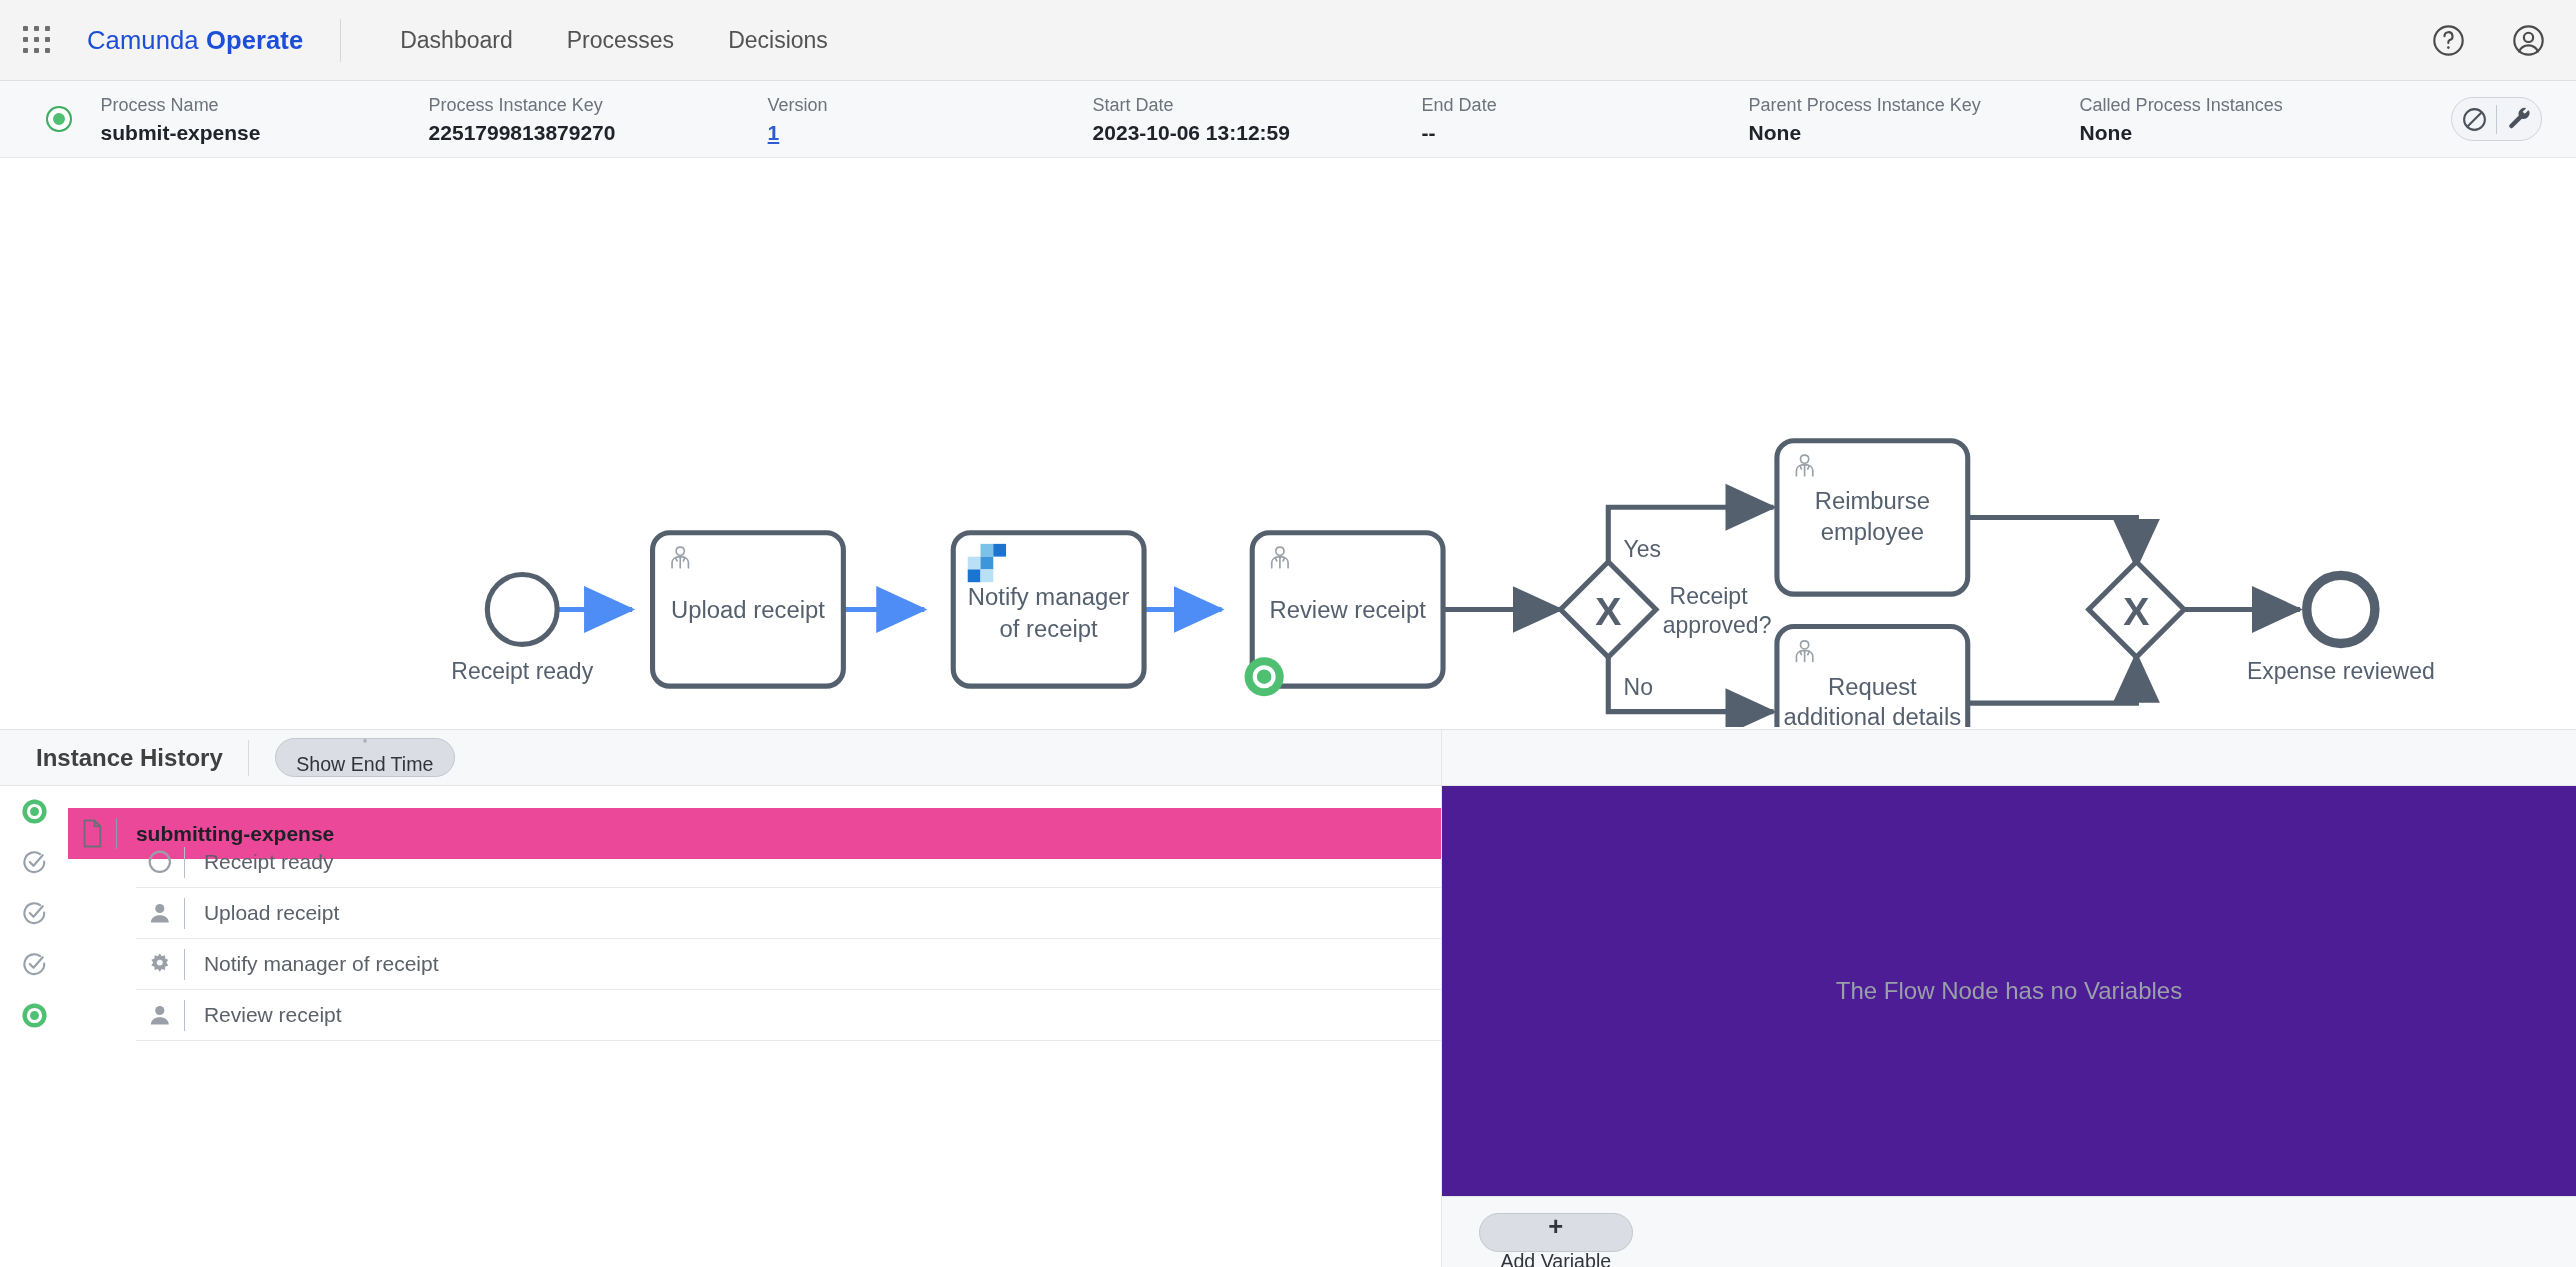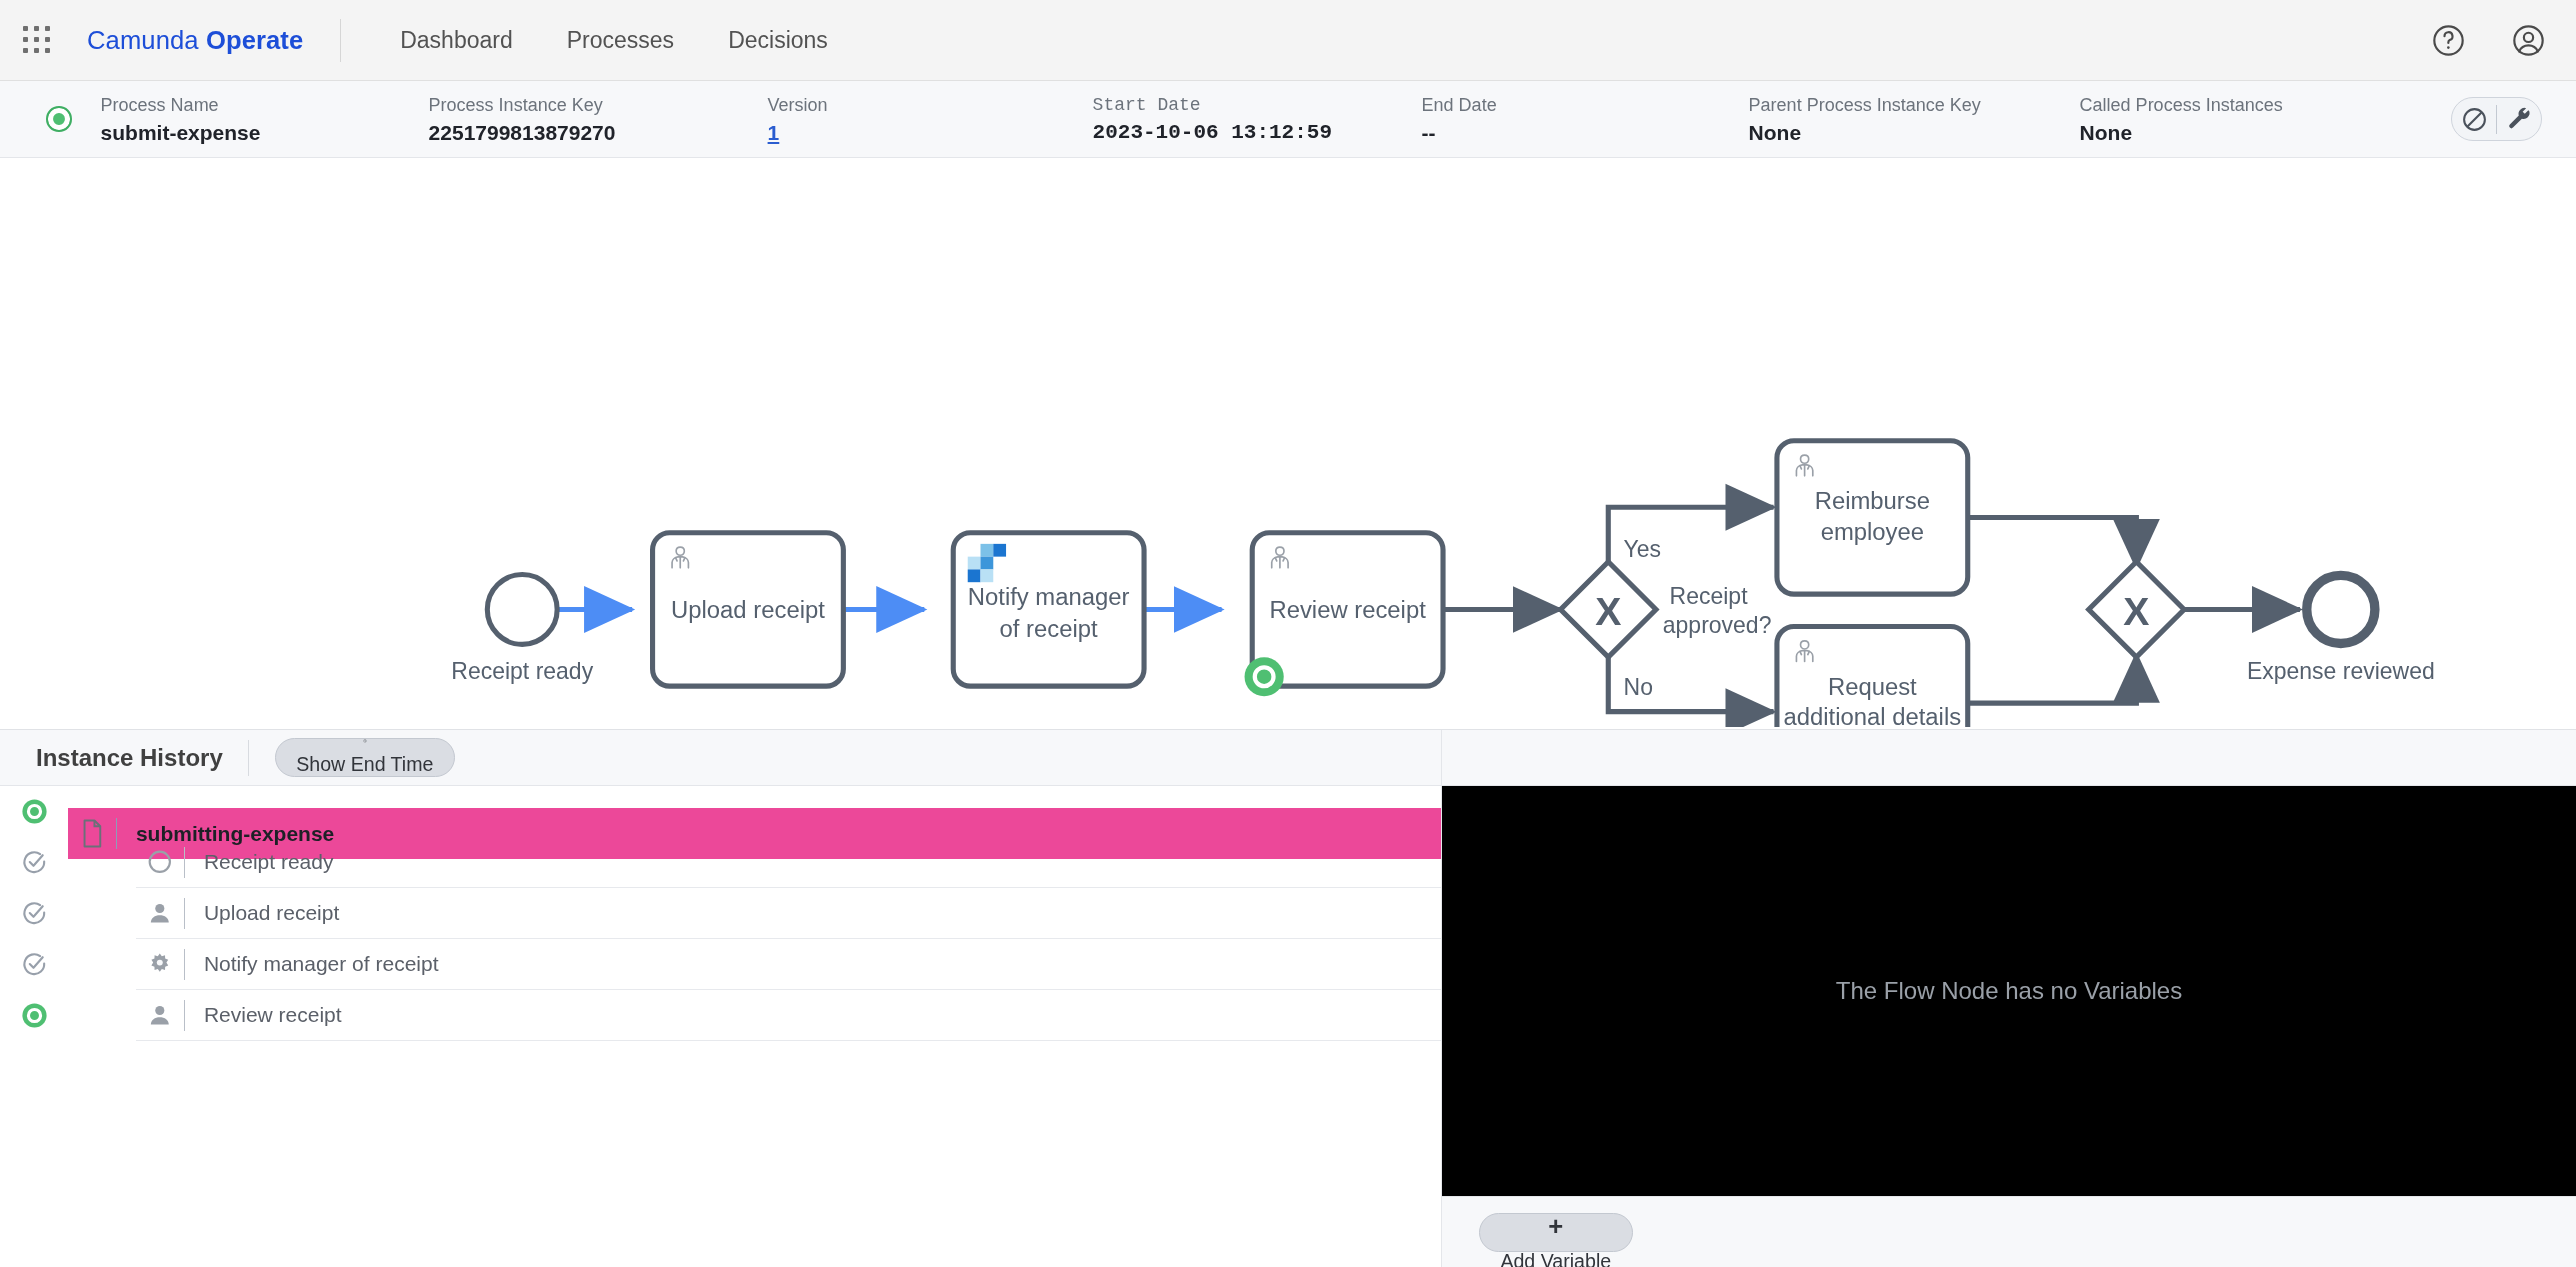--- a/index.html
+++ b/index.html
@@ -42,21 +42,21 @@
   }
   .state-dot { width: 25.6px; height: 25.6px; border-radius: 50%; background: #4FBF72;
                box-shadow: inset 0 0 0 5.1px #fff, 0 0 0 0 transparent;
                border: 2.6px solid #3fae63; flex: 0 0 auto; margin-right: 29px; }
   .meta-row { display: flex; align-items: flex-start; flex: 1; padding-top: 3.4px; }
   .meta { display: flex; flex-direction: column; justify-content: center; }
   .meta .k { font-size: 18px; color: #6c737c; line-height: 1.25; white-space: nowrap; }
   .meta .v { font-size: 21px; color: #20232a; font-weight: 700; line-height: 1.35; margin-top: 2.6px; white-space: nowrap; }
   .meta .v.link { color: #2b5dd0; font-weight: 700; text-decoration: underline; cursor: pointer; width: max-content; }
   .m1 { width: 328px; } .m2 { width: 339px; } .m3 { width: 325px; }
-  .m4 { width: 329px; font-family: Liberation Mono, monospace; } .m5 { width: 327px; } .m6 { width: 331px; } .m7 { width: 256px; }
+  .m4 { width: 329px; } .m5 { width: 327px; } .m6 { width: 331px; } .m7 { width: 256px; }
 
   .hdr-actions {
     position: absolute; right: 34px; top: 50%; transform: translateY(-50%);
     display: flex; align-items: center;
     background: #f2f4f7; border: 0.9px solid #cfd4dc; border-radius: 25.6px;
     height: 44px; overflow: hidden;
   }
   .hdr-actions button { background: transparent; border: 0; width: 44px; height: 43px;
                         display: flex; align-items: center; justify-content: center; cursor: pointer; color: #4b525c; }
   .hdr-div { width: 0.9px; height: 29px; background: #c3c9d2; }
@@ -90,21 +90,21 @@
   .trow.child .body { border-bottom: 0.9px solid #e7e9ed; margin-left: 68px; width: 1306px; }
   .trow.child .body.last { }
   .node-icon { width: 48px; flex: 0 0 48px; display: flex; align-items: center; justify-content: center; color: #9aa0a8; }
   .trow.root .node-icon { color: #6a7079; }
   .node-sep { width: 0.9px; height: 31px; background: #b9bfc8; }
   .trow.root .node-sep { background: #8e9cb8; }
   .node-label { font-size: 21px; color: #5b6069; padding-left: 19px; white-space: nowrap; }
   .trow.root .node-label { color: #1d2026; font-weight: 700; }
 
   
-  .vars { flex: 1; display: flex; flex-direction: column; background: #000000; min-width: 0; }
+  .vars { flex: 1; display: flex; flex-direction: column; background: #4c1d95; min-width: 0; }
   .vars-empty { flex: 1; display: flex; align-items: center; justify-content: center; }
   .vars-empty span { font-size: 24px; color: #9aa0a8; }
   .vars-footer { flex: 0 0 72px; border-top: 0.9px solid #e4e6ea; background: #f7f8fa;
                  display: flex; align-items: center; padding-left: 37px; }
   .plus { font-size: 25.6px; line-height: 1; font-weight: 700; }
 
   .icon-sm { width: 29px; height: 29px; }
 </style>
 </head>
 <body>

